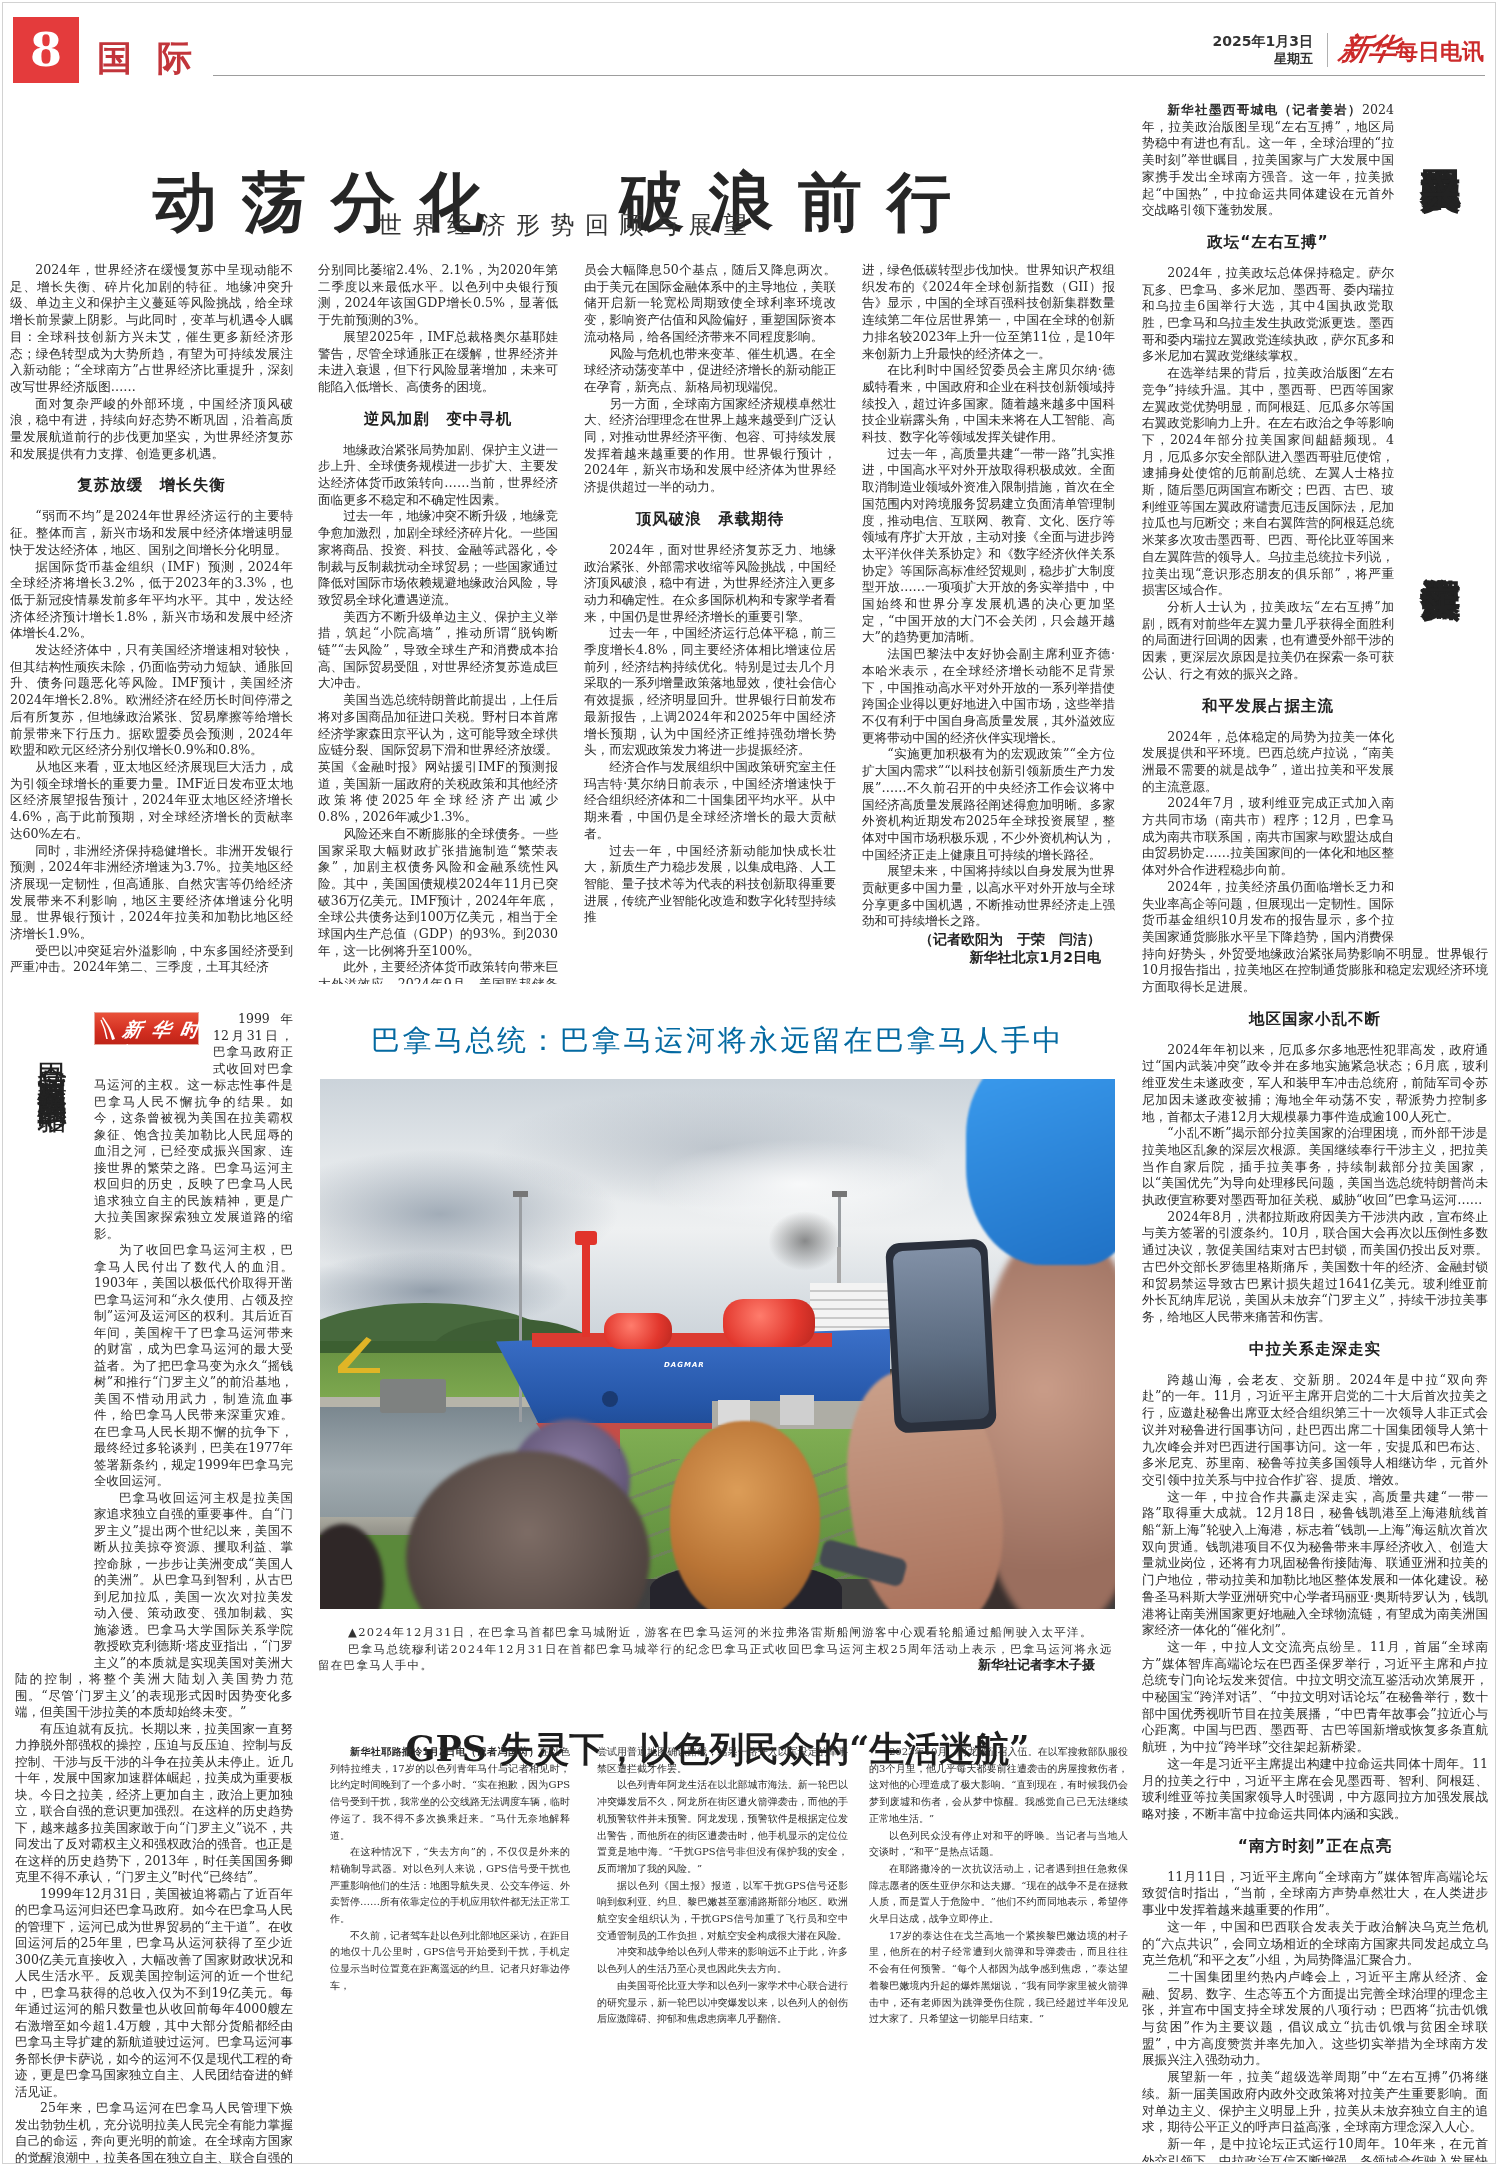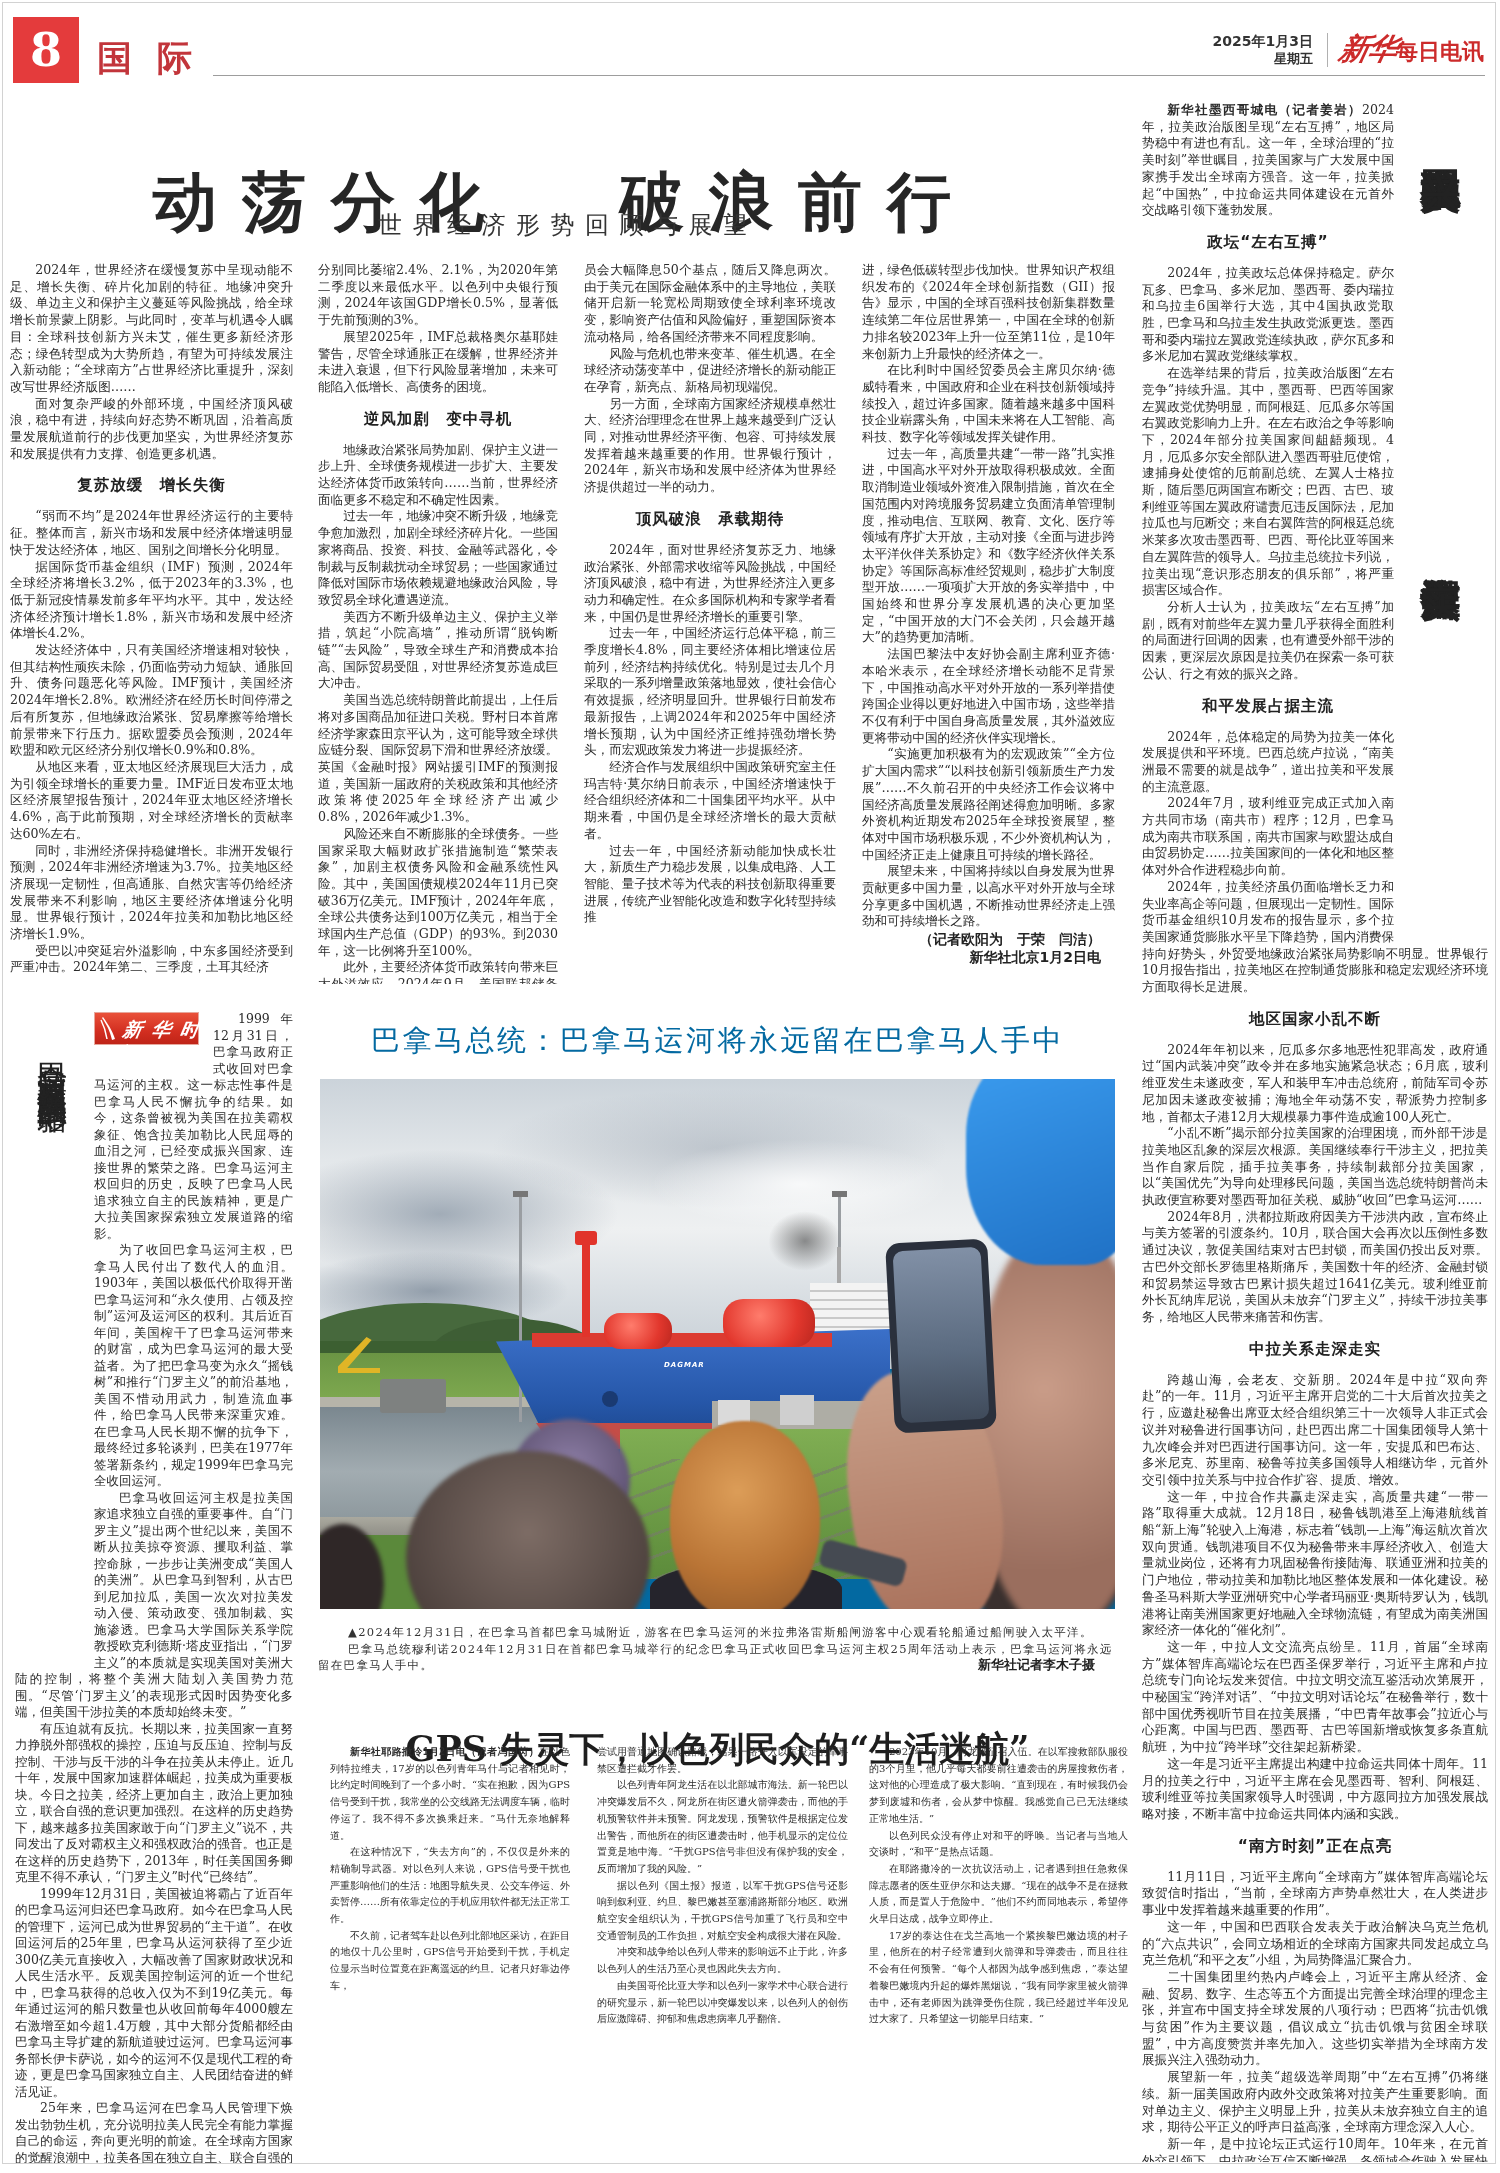--- a/index.html
+++ b/index.html
@@ -41,21 +41,21 @@
   .comm{position:absolute;left:15px;top:1011px;width:278px;height:1152px;overflow:hidden;font-size:12.5px;line-height:16.5px;}
   .comm-spacer{float:left;width:79px;height:660px;}
   .badge{float:left;width:105px;height:33px;margin:1px 14px 16px 0;position:relative;
     background:linear-gradient(180deg,#e9513a 0%,#d22e20 60%,#bf2418 100%);border:1px solid #e7a79c;box-sizing:border-box;}
   .badge svg{position:absolute;left:4px;top:3px;}
   .badge-text{position:absolute;left:26px;top:4px;font:italic bold 19px/24px "DejaVu Sans",sans-serif;color:#fff;letter-spacing:1px;transform:skewX(-10deg);}
   .comm-title{position:absolute;left:36px;top:1040px;writing-mode:vertical-rl;font:300 30px/32px "DejaVu Serif",serif;color:#222;letter-spacing:2.2px;}
 
   
   .mid-headline{position:absolute;left:320px;top:1023px;width:795px;text-align:center;font:300 29px/34px "DejaVu Sans",sans-serif;color:#0369a1;letter-spacing:2.5px;white-space:nowrap;}
-  .photo{position:absolute;left:320px;top:1079px;width:795px;height:530px;overflow:hidden;background:#0369a1;}
+  .photo{position:absolute;left:320px;top:1079px;width:795px;height:530px;overflow:hidden;background:#404040;}
   .ph{position:absolute;}
   .ph-sky{left:0;top:0;width:795px;height:290px;background:linear-gradient(180deg,#cbd3da 0%,#e3e7ea 28%,#eef0f1 52%,#d6dce1 78%,#c4ccd3 100%);}
   .ph-cloud1{left:-60px;top:70px;width:360px;height:130px;border-radius:50%;background:radial-gradient(ellipse at center,rgba(112,128,146,.6),rgba(112,128,146,0) 70%);}
   .ph-cloud2{left:170px;top:10px;width:460px;height:120px;border-radius:50%;background:radial-gradient(ellipse at center,rgba(150,160,172,.45),rgba(150,160,172,0) 70%);}
   .ph-cloud3{left:-30px;top:172px;width:280px;height:80px;border-radius:50%;background:radial-gradient(ellipse at center,rgba(98,114,132,.6),rgba(98,114,132,0) 70%);}
   .ph-cloud4{left:330px;top:60px;width:300px;height:90px;border-radius:50%;background:radial-gradient(ellipse at center,rgba(255,255,255,.8),rgba(255,255,255,0) 70%);}
   .ph-hill1{left:-30px;top:224px;width:270px;height:90px;border-radius:50% 50% 0 0;background:#47693d;}
   .ph-hill2{left:110px;top:240px;width:170px;height:70px;border-radius:50% 50% 0 0;background:#3e5e35;}
   .ph-trees{left:0;top:262px;width:220px;height:16px;background:#3c5f31;}
   .ph-land{left:0;top:274px;width:220px;height:50px;background:linear-gradient(#6b9544,#7faa50);}

